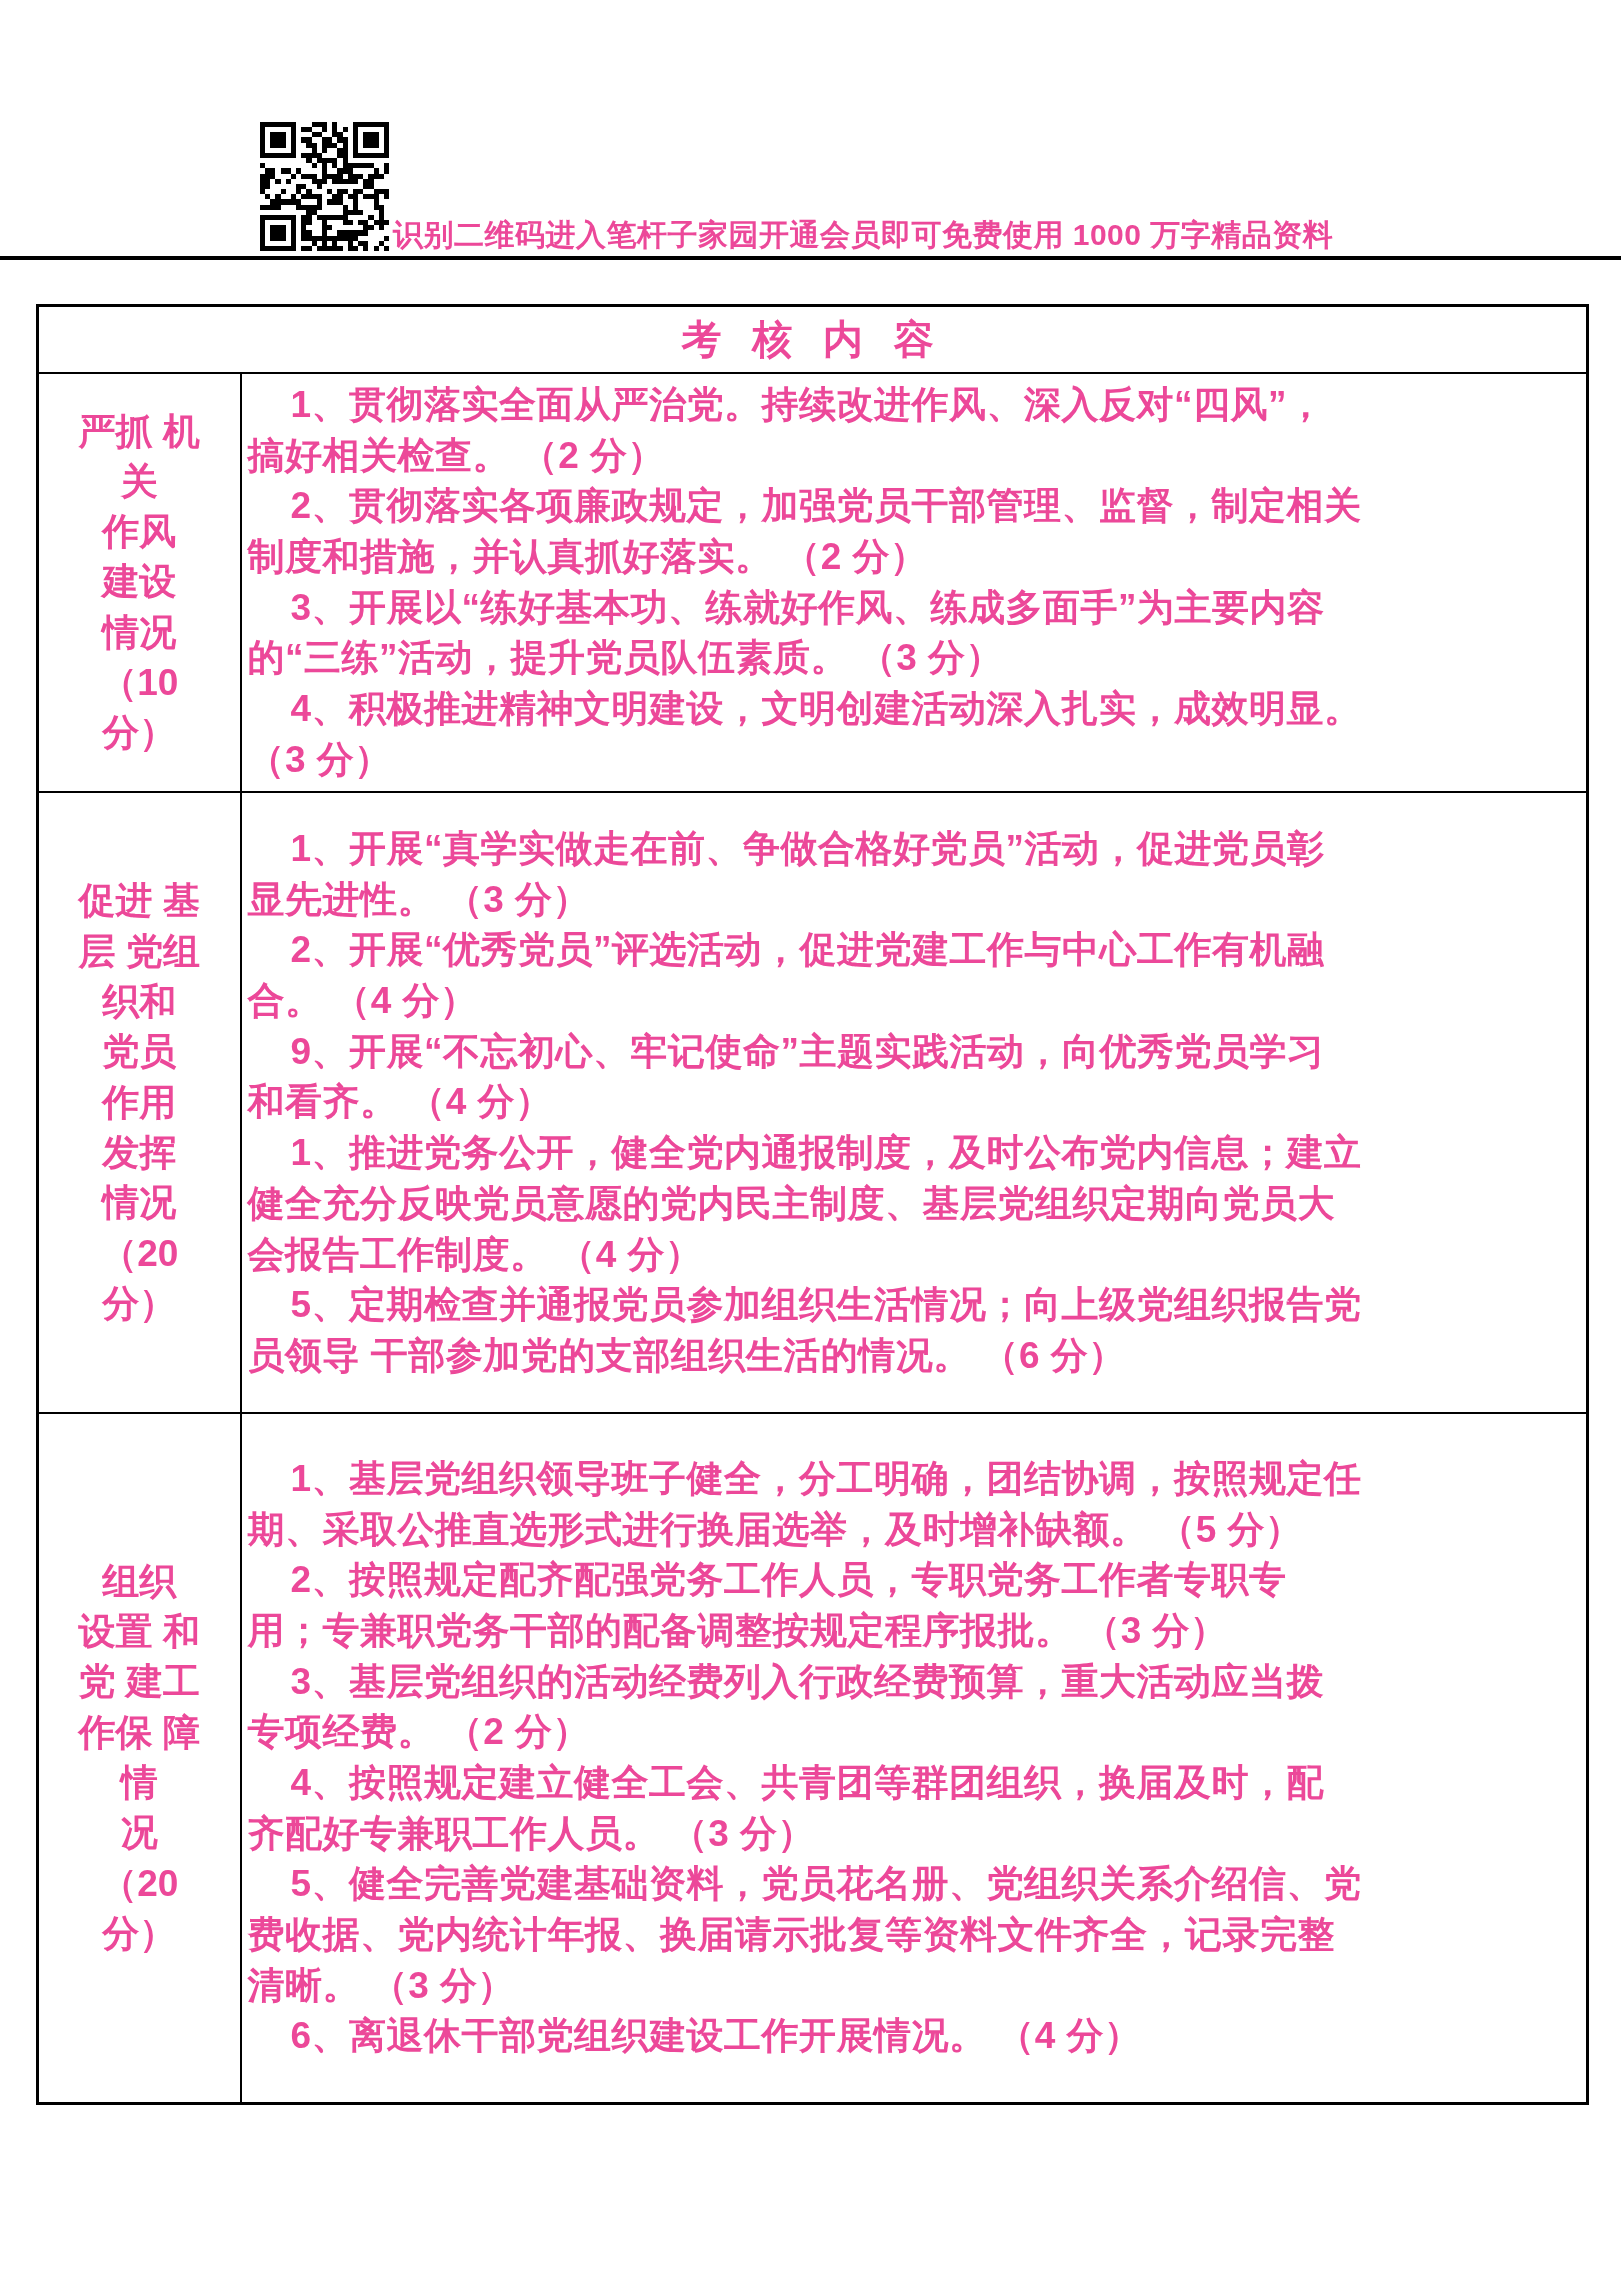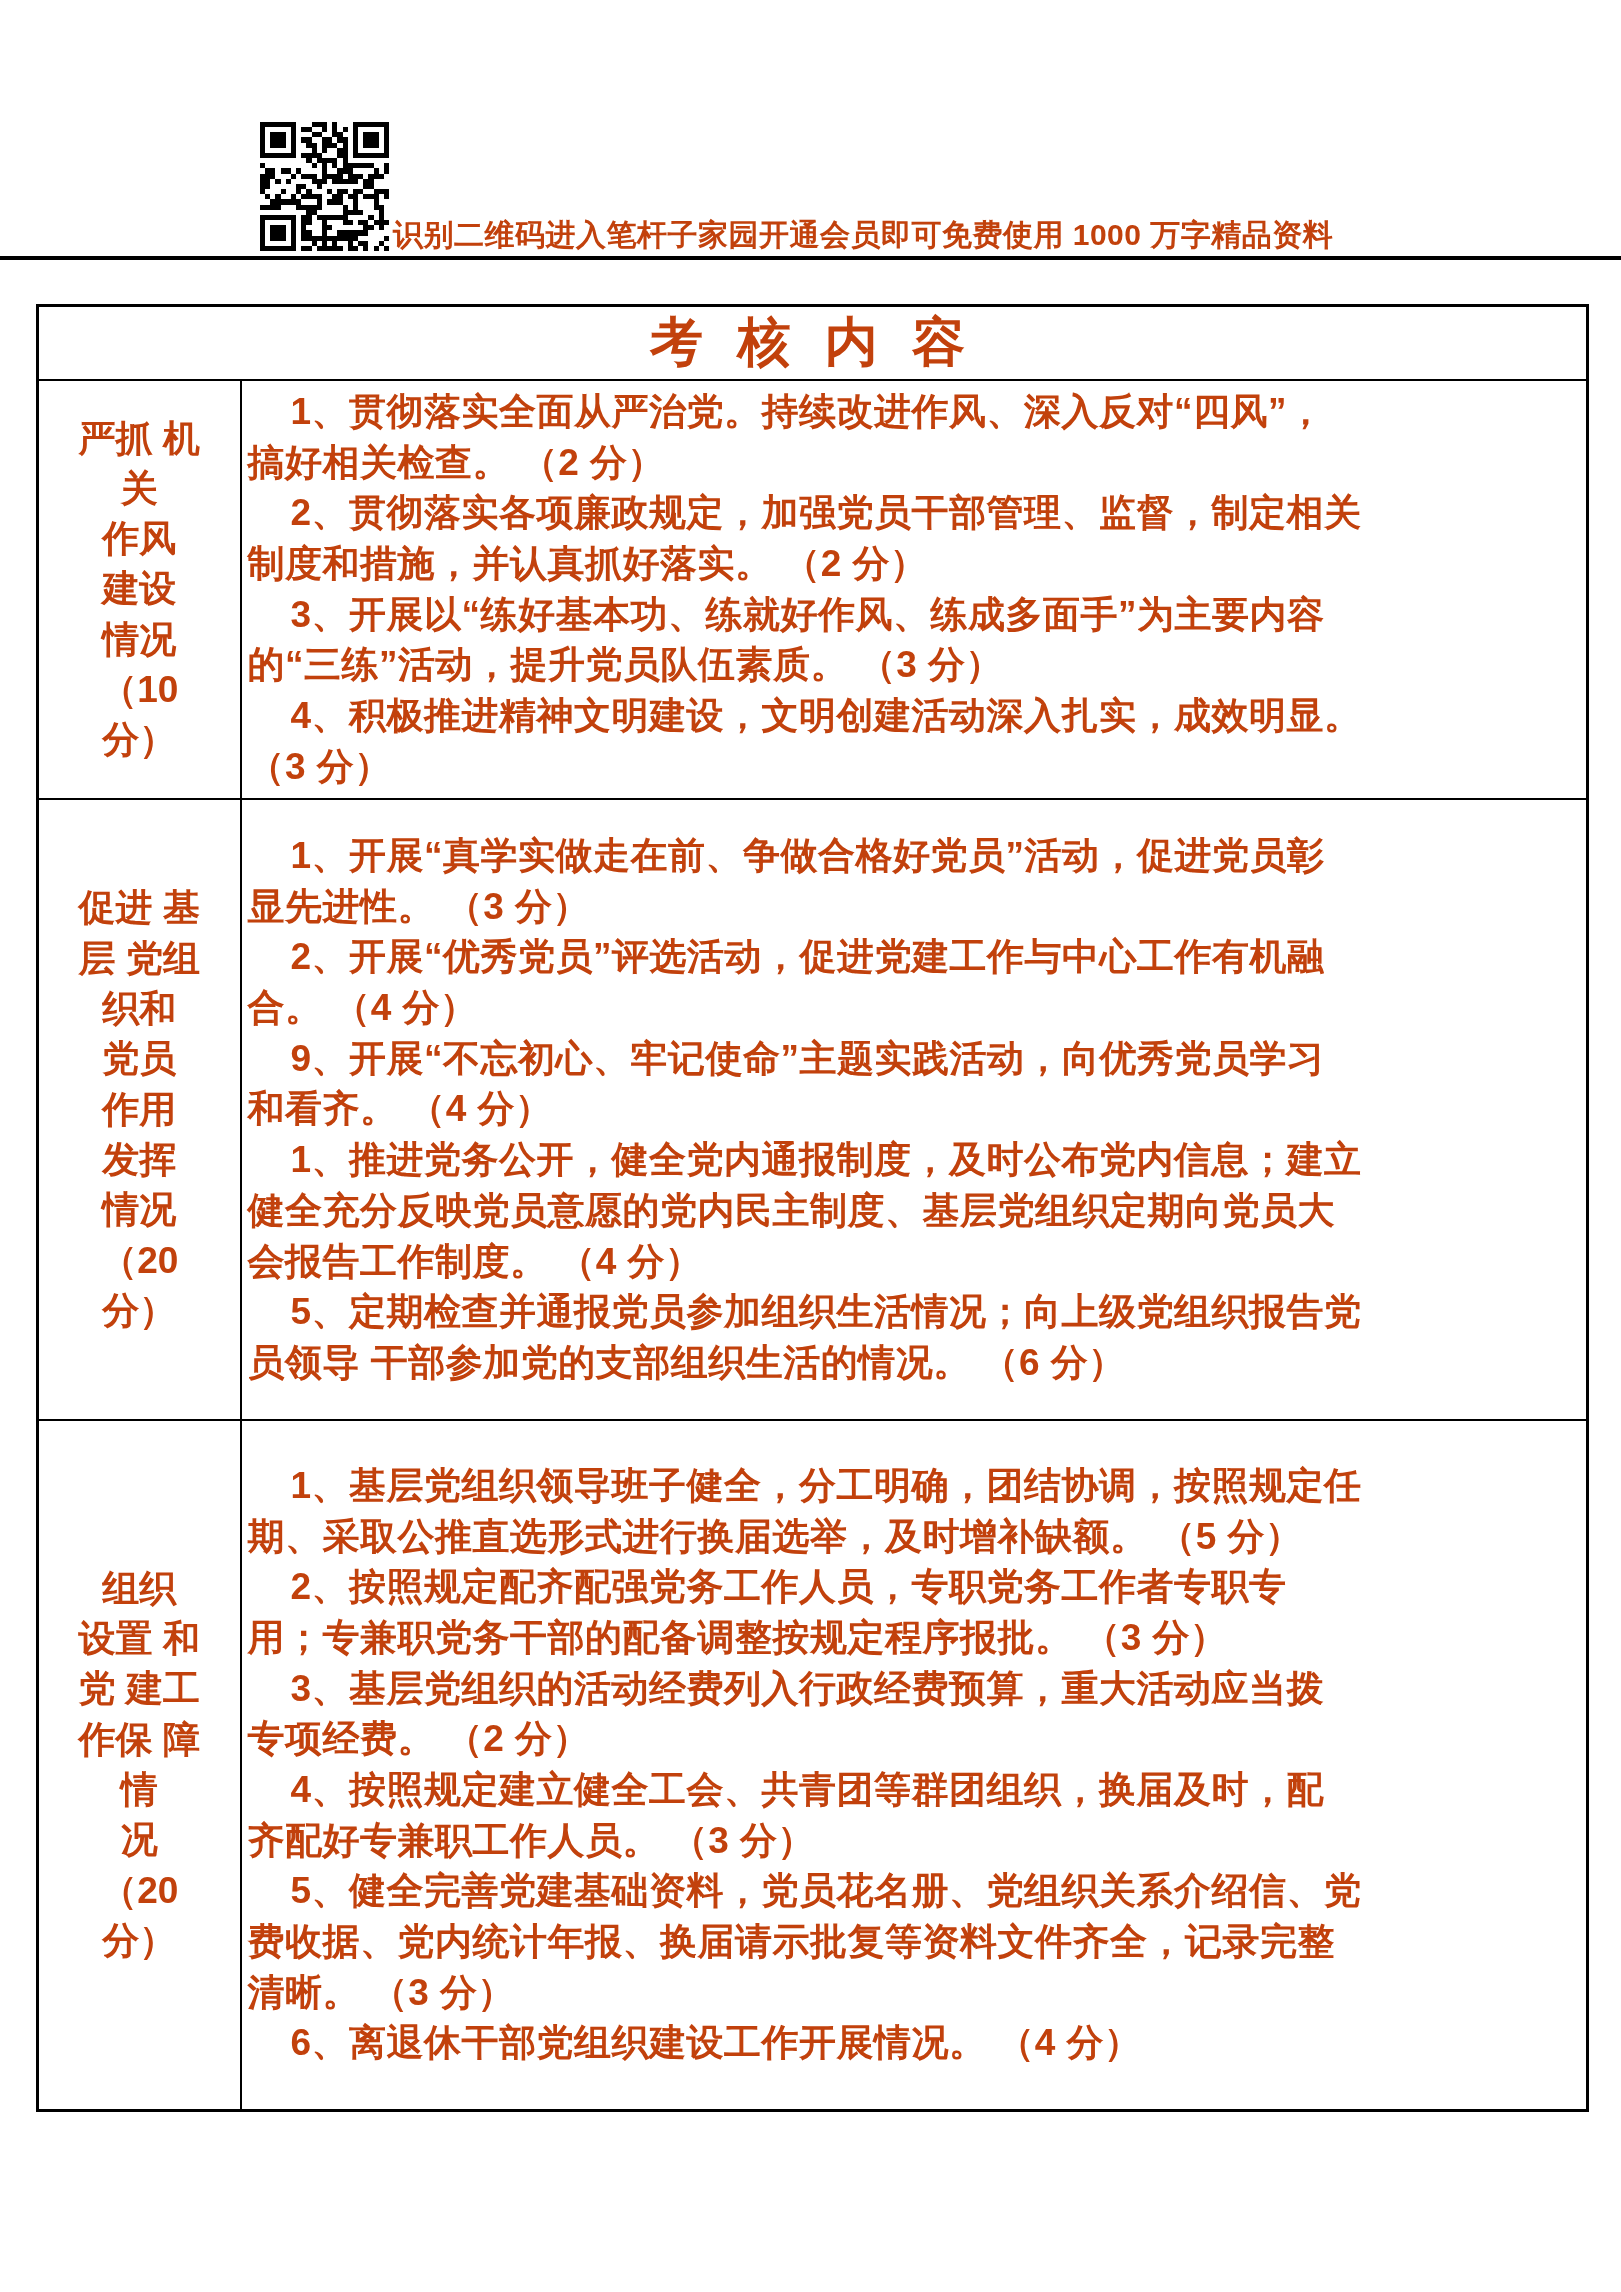--- a/index.html
+++ b/index.html
@@ -1,32 +1,32 @@
 <!DOCTYPE html>
 <html><head>
 <meta charset="utf-8">
 <style>
   html,body{margin:0;padding:0;background:#ffffff;}
   .page{position:relative;width:1621px;height:2293px;background:#ffffff;overflow:hidden;
-        font-family:"Liberation Sans","DejaVu Sans",sans-serif;color:#c2410c;}
+        font-family:"Liberation Sans","DejaVu Sans",sans-serif;color:#ec4899;}
 
   
   .banner{position:absolute;left:260px;top:118px;height:133px;display:flex;align-items:flex-end;gap:3.9px;}
   .qr{width:129px;height:129px;display:block;shape-rendering:crispEdges;}
   .qr rect{fill:#000;}
   .caption{font-size:30px;font-weight:700;line-height:1.05;white-space:nowrap;letter-spacing:0.5px;margin-bottom:1px;}
 
   
   .rule{position:absolute;left:0;top:256px;width:1621px;height:3.9px;background:#000;}
 
   
   table.assess{position:absolute;left:36px;top:304px;width:1553px;border-collapse:collapse;table-layout:fixed;
                border:3.9px solid #000;}
   table.assess th,table.assess td{border:2.9px solid #000;}
-  th.hdr{height:65px;font-size:53px;font-weight:700;letter-spacing:9.8px;text-align:center;vertical-align:middle;padding:0;}
+  th.hdr{height:65px;font-size:40px;font-weight:700;letter-spacing:9.8px;text-align:center;vertical-align:middle;padding:0;}
   td.cat{width:197px;text-align:center;vertical-align:middle;white-space:pre-line;
          font-size:37px;font-weight:700;line-height:1.36;padding:0 2px;}
   td.content{vertical-align:middle;padding:5.9px 13.7px 5.9px 5.9px;margin-left:34px;}
   td.content p{margin:0;white-space:pre-line;font-size:37px;font-weight:700;line-height:1.37;
                text-indent:43px;text-align:left;letter-spacing:0.5px;}
 </style>
 </head>
 <body>
 
 <div class="page">

